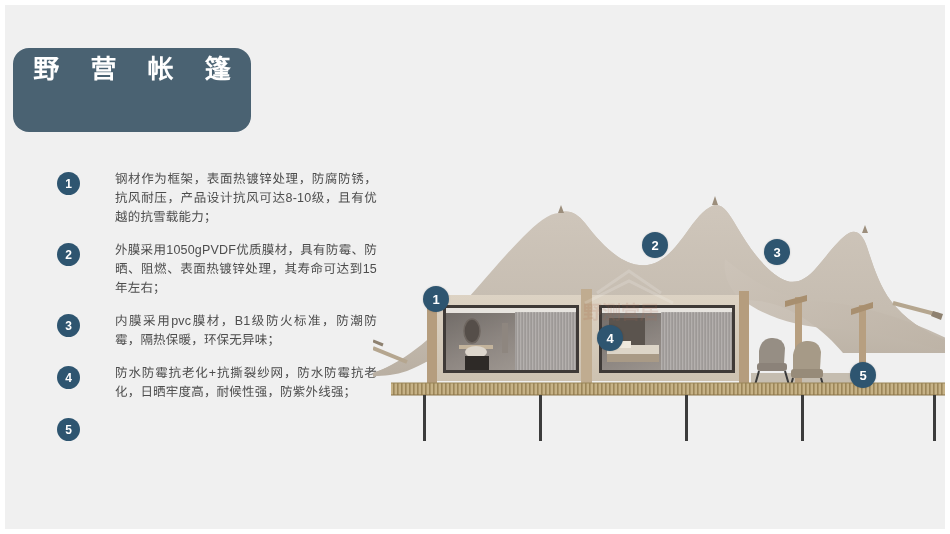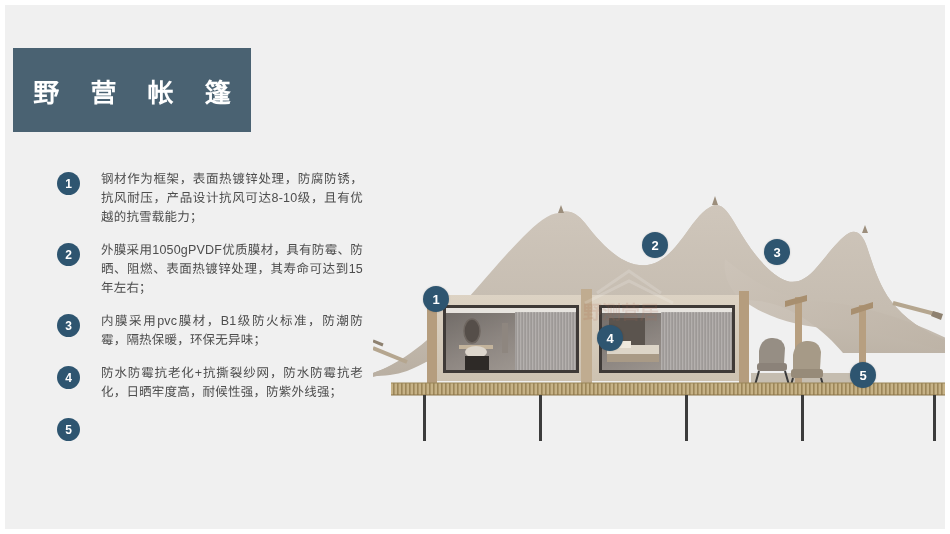--- a/index.html
+++ b/index.html
@@ -20,22 +20,22 @@
     overflow:hidden;
   }
 
   
   #title-banner {
     position:absolute;
     left:8px; top:43px;
     width:238px; height:84px;
     background:#4a6272;
     display:flex;
-    align-items:center;
     justify-content:center;
+    border-radius:16px;
   }
   #title-text {
     color:#ffffff;
     font-size:26px;
     font-weight:bold;
     letter-spacing:12px;
     text-indent:12px;
     white-space:nowrap;
   }
 
@@ -57,21 +57,21 @@
     background:#2e5570;
     color:#ffffff;
     font-size:12px;
     font-weight:bold;
     display:flex;
     align-items:center;
     justify-content:center;
     margin-top:2px;
   }
   .feature-text {
-    margin-left:21px;
+    margin-left:35px;
     font-size:12.5px;
     line-height:19px;
     color:#4d4d4d;
     letter-spacing:0.2px;
     width:262px;
     text-align:justify;
   }
 
   
   #tent-figure {

